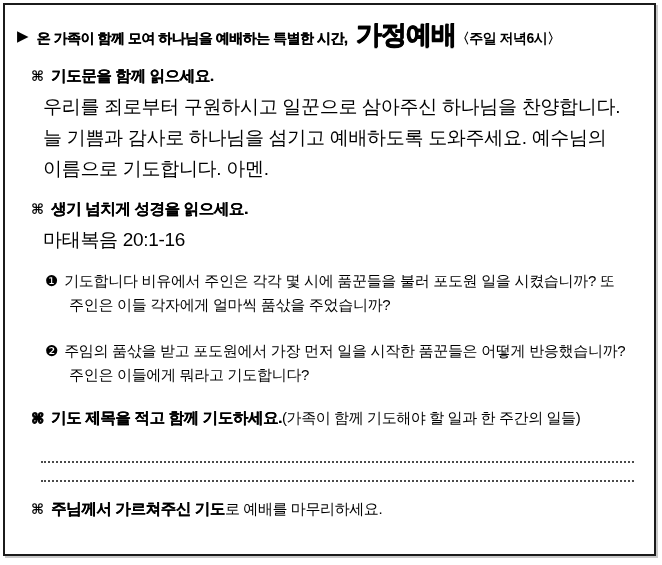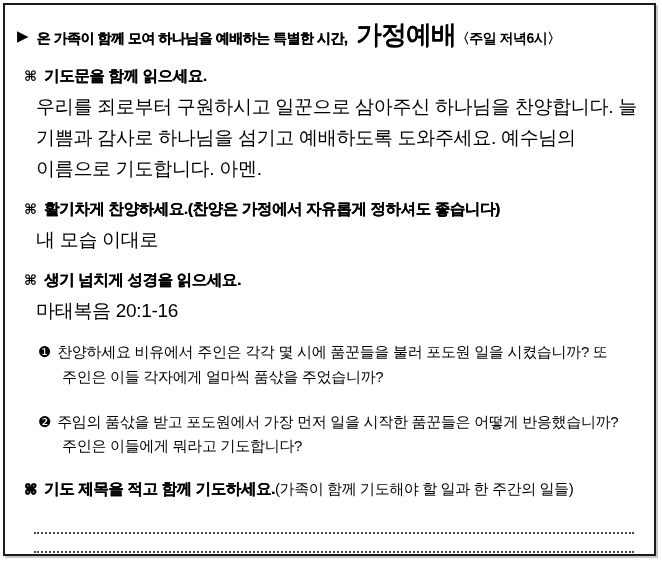--- a/index.html
+++ b/index.html
@@ -36,31 +36,31 @@
     vertical-align: 2px;
   }
   .title-main {
     font-size: 14px;
     font-weight: bold;
     letter-spacing: -0.5px;
     text-shadow: 0.4px 0 currentColor;
   }
   .brand {
     font-size: 26px;
-    font-weight: 400;
+    font-weight: 700;
     letter-spacing: -1px;
     text-shadow: 0.8px 0 currentColor, 0 0.5px currentColor;
     margin-left: 4px;
   }
   .time-note {
     font-size: 14px;
     font-weight: bold;
     letter-spacing: -0.5px;
   }
-  .section { margin: 0 0 13px 9px; }
+  .section { margin: 0 0 13px 16px; }
   .sec-head {
     font-size: 15.5px;
     letter-spacing: -0.4px;
     line-height: 1.45;
   }
   .marker {
     display: inline-block;
     width: 20px;
     font-size: 14px;
     font-weight: bold;
@@ -117,37 +117,31 @@
       <span class="brand">가정예배</span><span class="time-note">〈주일 저녁6시〉</span>
     </div>
 
     <div class="section">
       <div class="sec-head">
         <span class="marker">⌘</span><span class="sec-title">기도문을 함께 읽으세요.</span>
       </div>
       <p class="sec-body">우리를 죄로부터 구원하시고 일꾼으로 삼아주신 하나님을 찬양합니다. 늘 기쁨과 감사로 하나님을 섬기고 예배하도록 도와주세요. 예수님의 이름으로 기도합니다. 아멘.</p>
     </div>
 
-    <div class="section">
-      <div class="sec-head">
-        <span class="marker">⌘</span><span class="sec-title">활기차게 찬양하세요.(찬양은 가정에서 자유롭게 정하셔도 좋습니다)</span>
-      </div>
-      <p class="sec-body">내 모습 이대로</p>
-    </div>
 
     <div class="section">
       <div class="sec-head">
         <span class="marker">⌘</span><span class="sec-title">생기 넘치게 성경을 읽으세요.</span>
       </div>
       <p class="sec-body">마태복음 20:1-16</p>
     </div>
 
     <div class="section">
       <div class="qa-item">
-        <span class="qa-num">❶</span><span>찬양하세요 비유에서 주인은 각각 몇 시에 품꾼들을 불러 포도원 일을 시켰습니까? 또 주인은 이들 각자에게 얼마씩 품삯을 주었습니까?</span>
+        <span class="qa-num">❶</span><span>기도합니다 비유에서 주인은 각각 몇 시에 품꾼들을 불러 포도원 일을 시켰습니까? 또 주인은 이들 각자에게 얼마씩 품삯을 주었습니까?</span>
       </div>
       <div class="qa-item second">
         <span class="qa-num">❷</span><span>주임의 품삯을 받고 포도원에서 가장 먼저 일을 시작한 품꾼들은 어떻게 반응했습니까? 주인은 이들에게 뭐라고 기도합니다?</span>
       </div>
     </div>
 
     <div class="section" style="margin-top:20px;">
       <div class="sec-head">
         <span class="marker heavy">⌘</span><span class="sec-title">기도 제목을 적고 함께 기도하세요.</span><span class="sec-note">(가족이 함께 기도해야 할 일과 한 주간의 일들)</span>
       </div>

